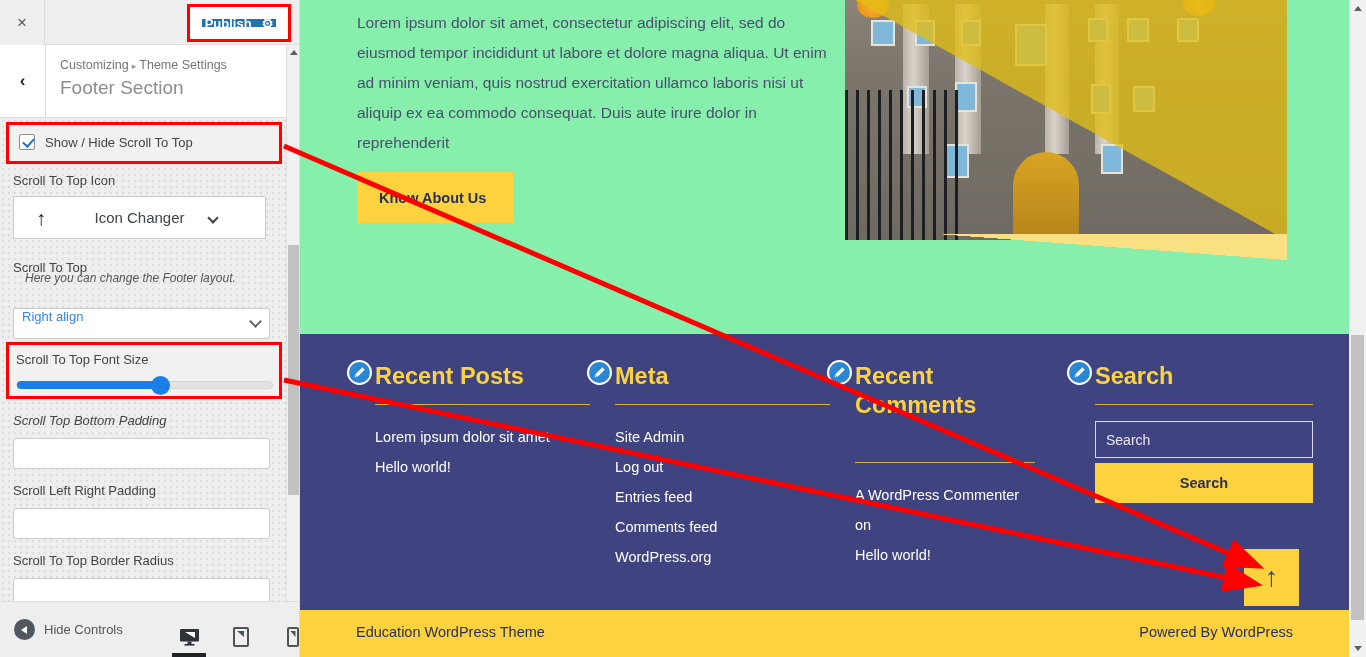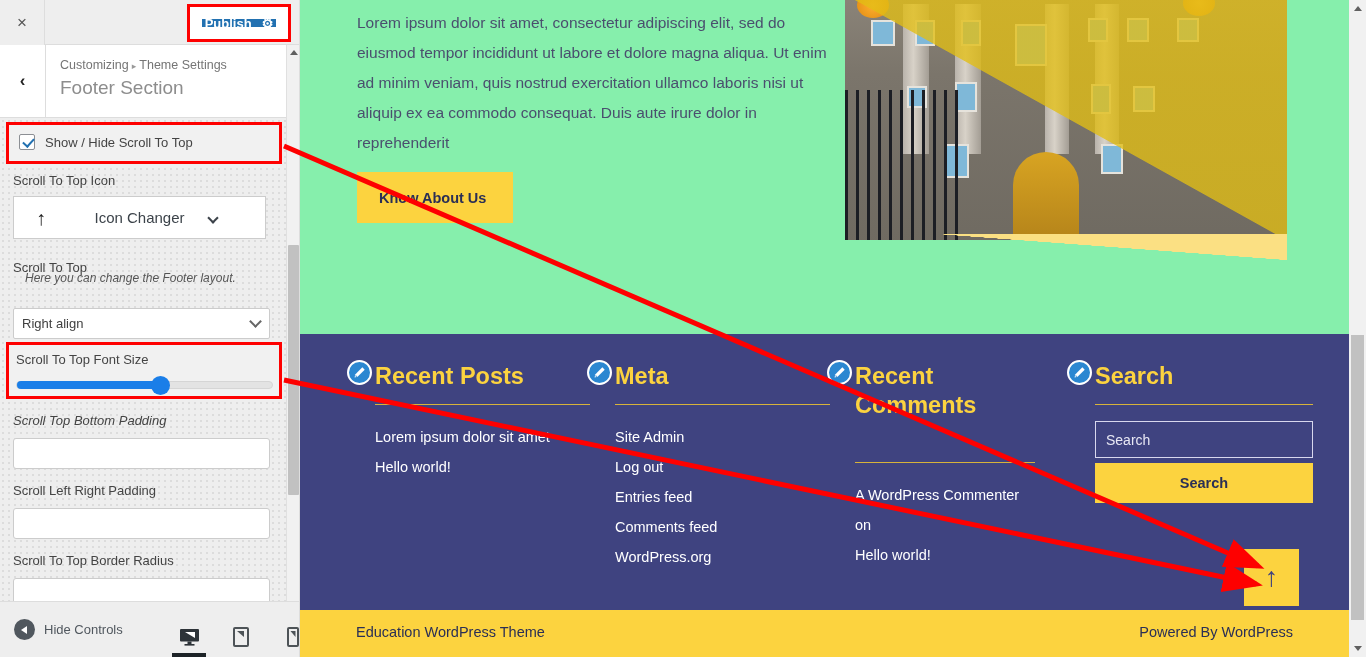--- a/index.html
+++ b/index.html
@@ -86,22 +86,22 @@
     border-width: 0 2px 2px 0; transform: rotate(42deg);
   }
 
   .txtbox {
     width: 257px; height: 31px; background: #fff;
     border: 1px solid #ccc; border-radius: 3px;
   }
   .selectbox {
     width: 257px; height: 31px; background: #fff;
     border: 1px solid #ccc; border-radius: 2px;
-    display: flex; align-items: center; padding: 0 8px;
-    font-size: 13px; color: #404040; position: relative;
+    display: flex; align-items: flex-start; padding: 0 8px;
+    font-size: 13px; color: #3b82f6; position: relative;
   }
   .chev { position: absolute; right: 9px; top: 8px; width: 9px; height: 9px;
     border: solid #666; border-width: 0 2px 2px 0; transform: rotate(45deg); }
 
   .icon-changer {
     width: 253px; height: 43px; background: #fff; border: 1px solid #ccc;
     display: flex; align-items: center; position: relative;
   }
   .ic-arrow { position: absolute; left: 22px; top: 11px; font-size: 20px; color: #1d1d1d; line-height: 1; font-weight: bold;}
   .ic-text { position: absolute; left: 0; right: 0; text-align: center; font-size: 15px; color: #3c434a; }

